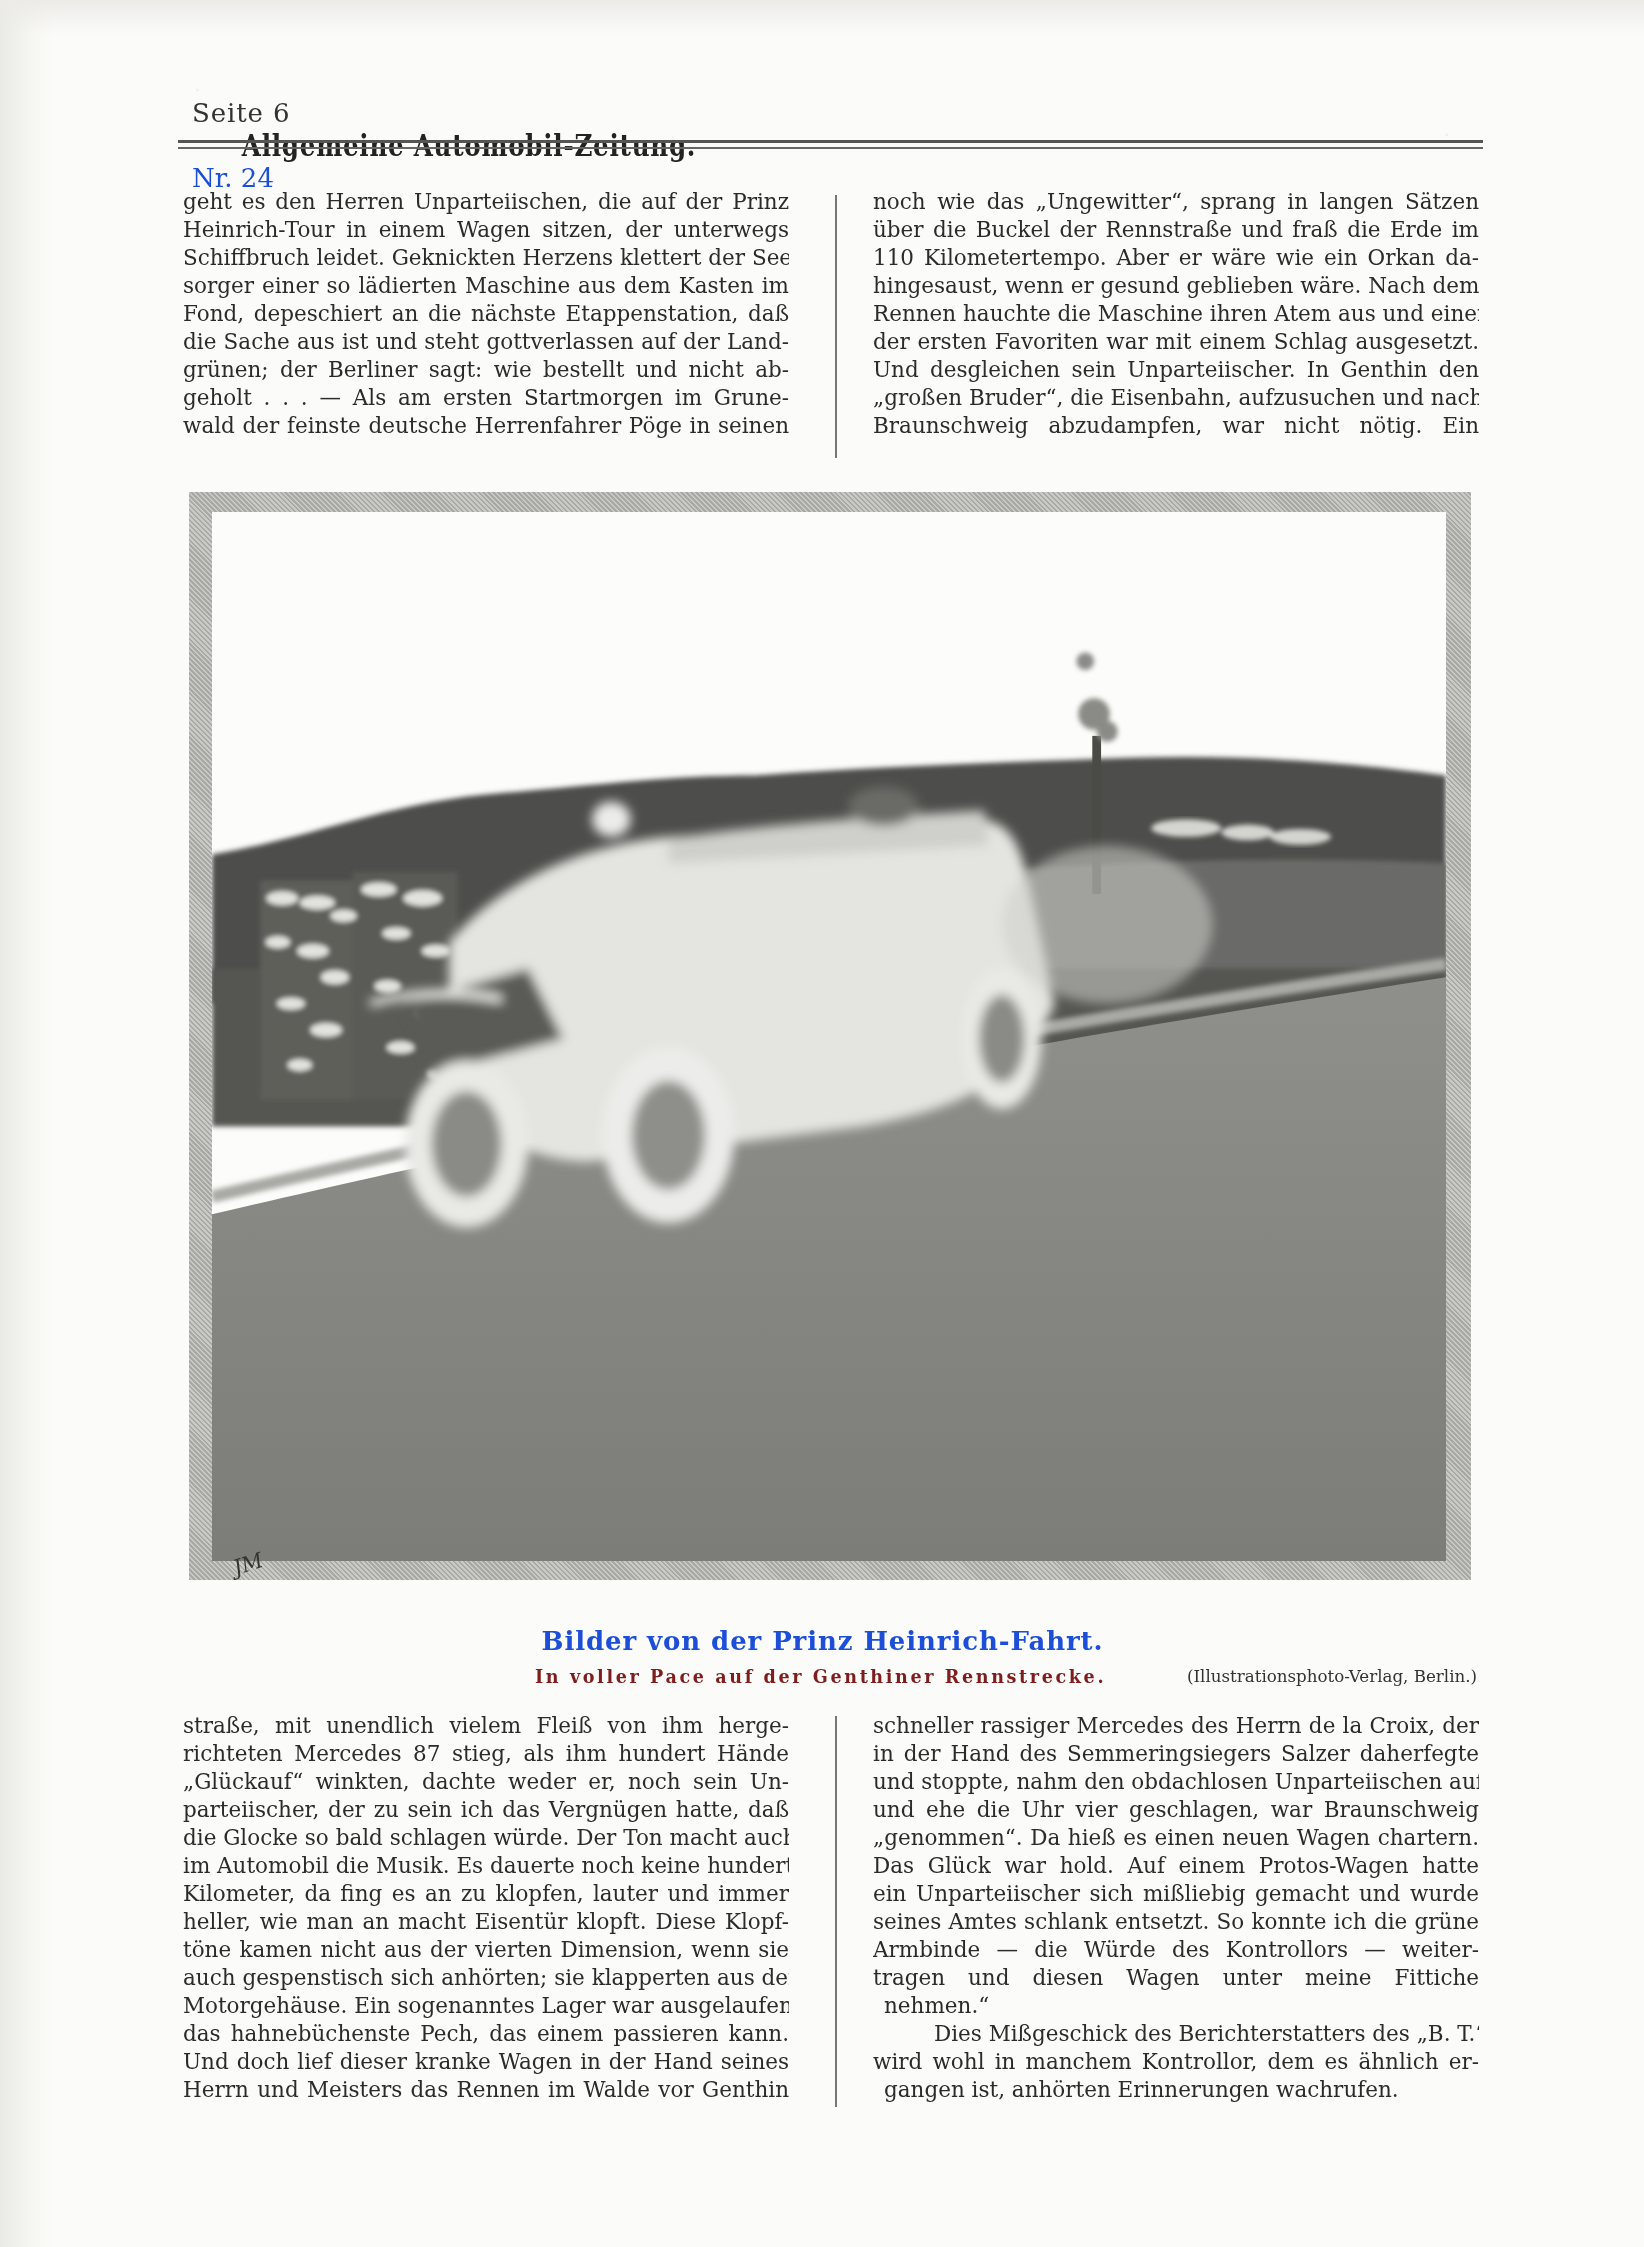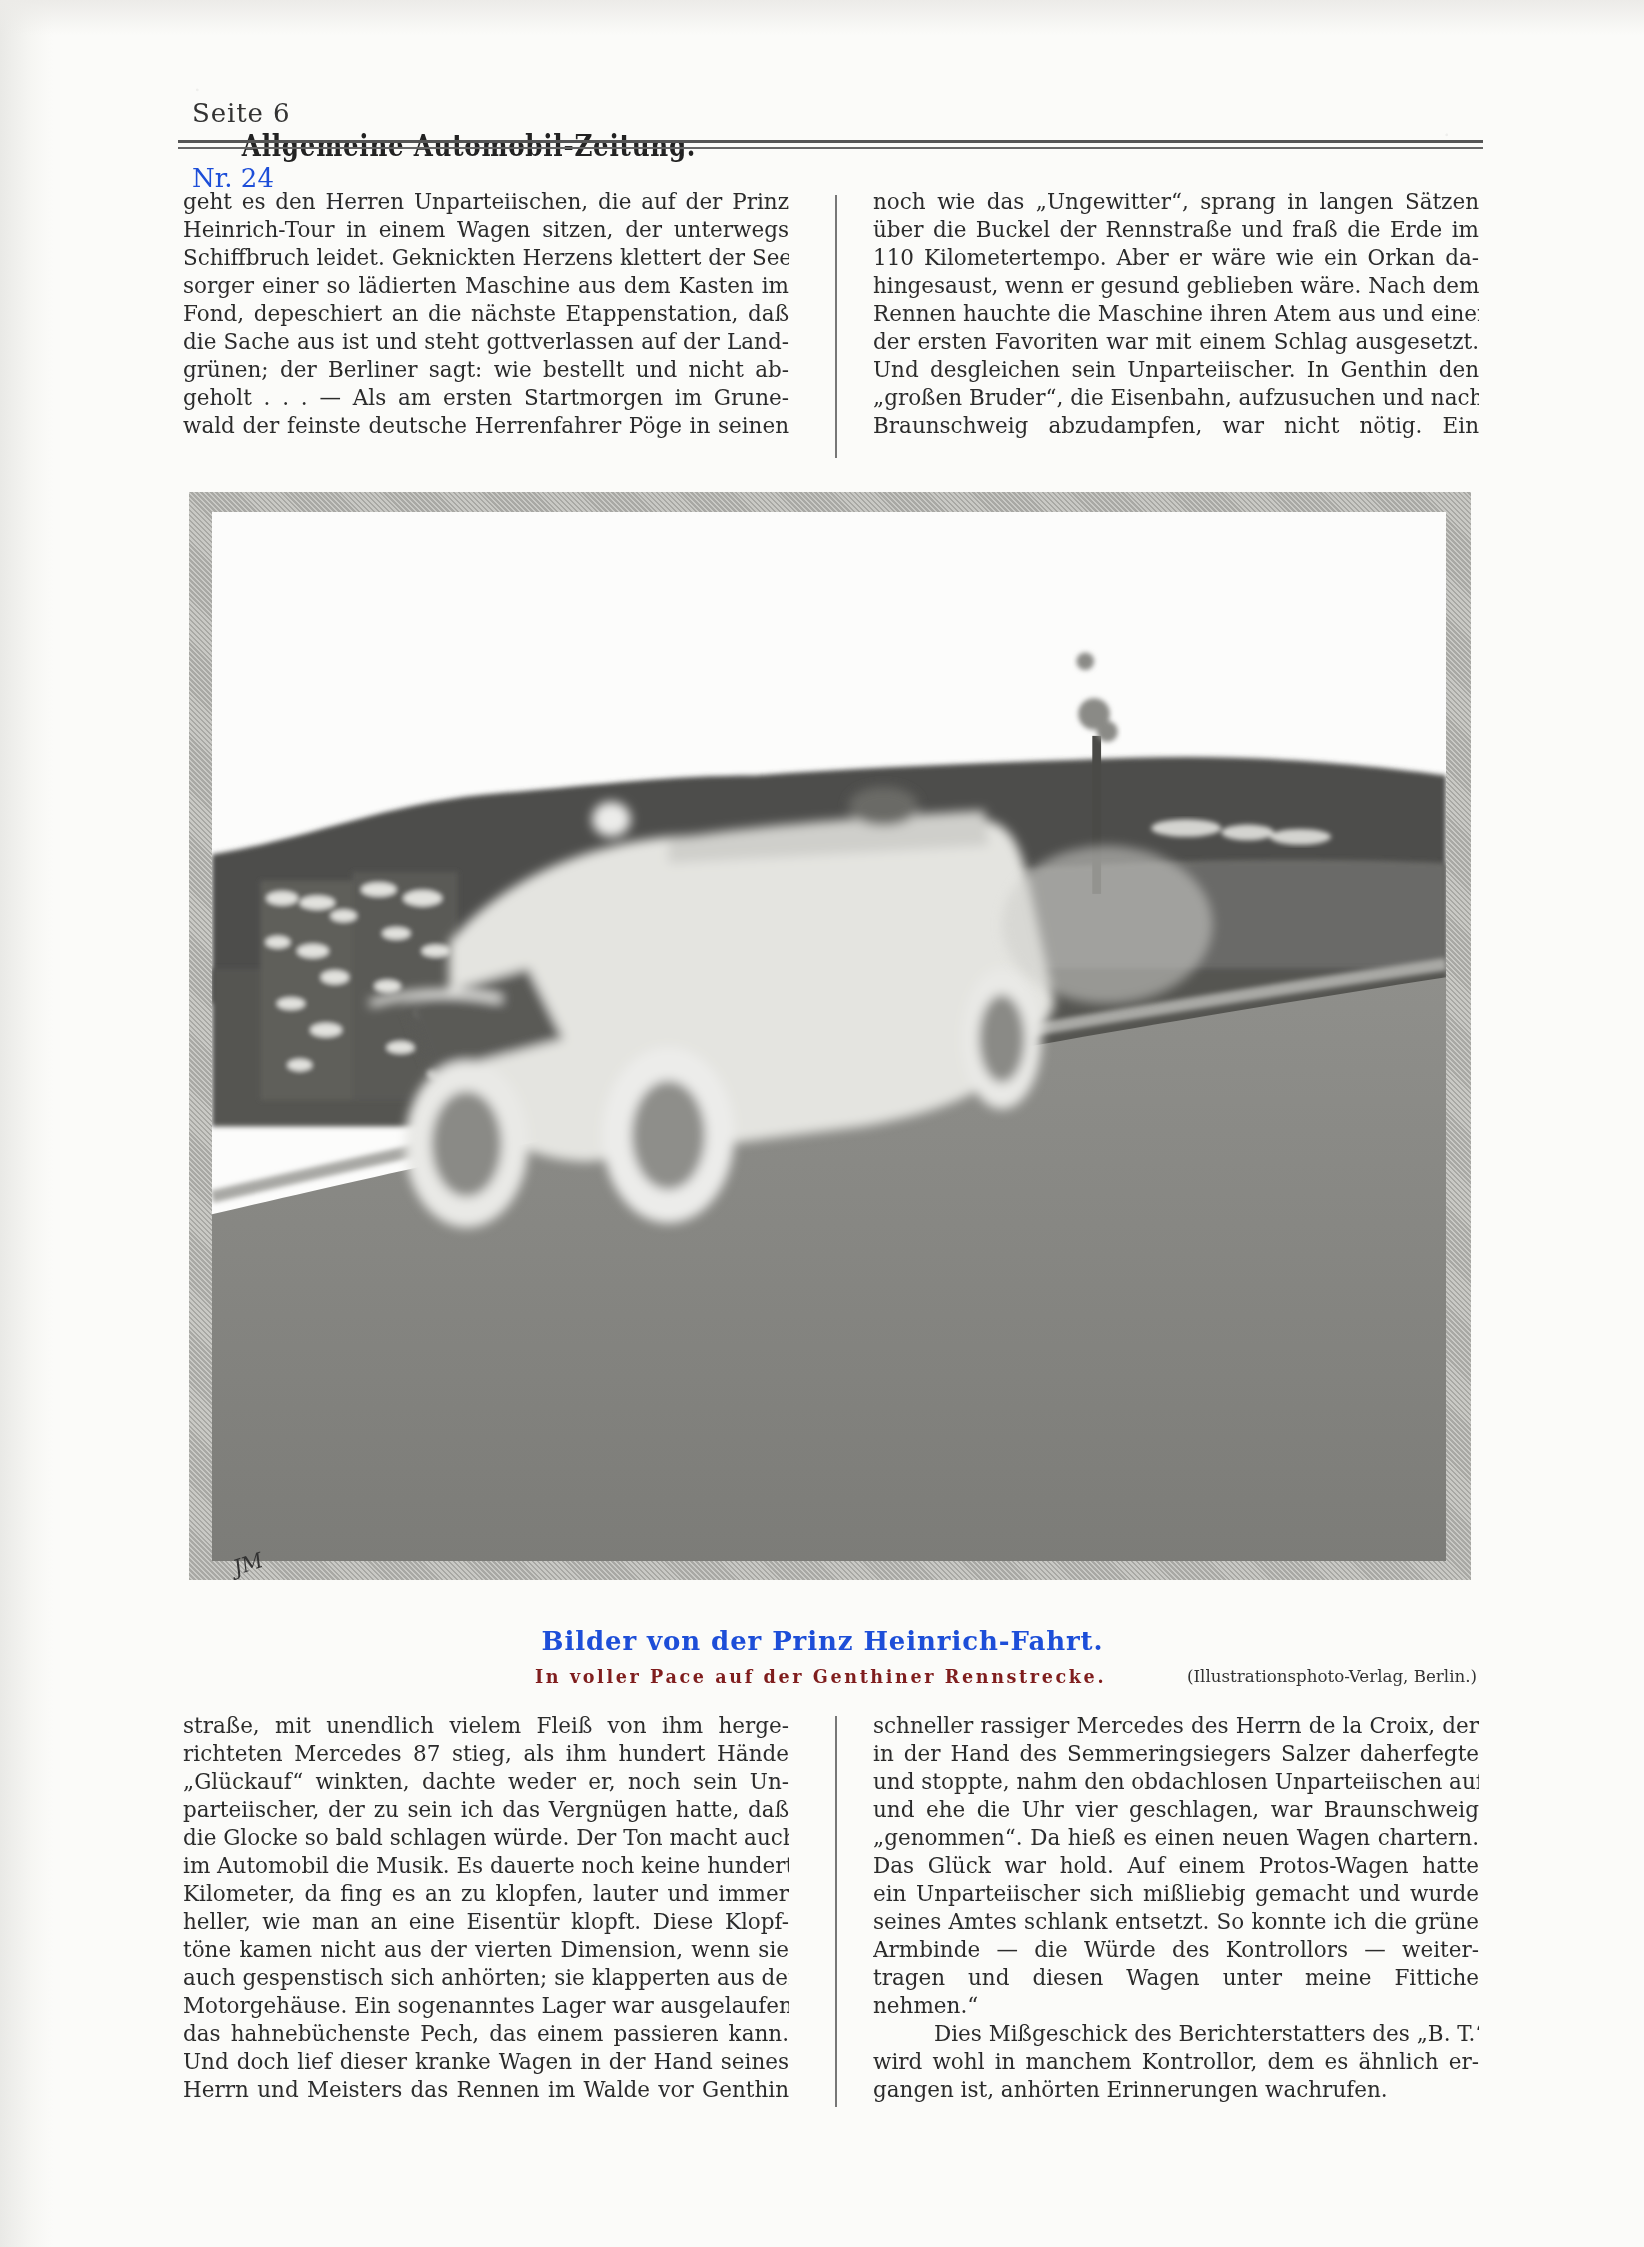--- a/index.html
+++ b/index.html
@@ -38,21 +38,21 @@
     .rule1 { position: absolute; left: 178px; top: 140px; width: 1305px; height: 2.6px; background: #555; }
     .rule2 { position: absolute; left: 178px; top: 147px; width: 1305px; height: 1.8px; background: #666; }
 
     
     .col {
       position: absolute; width: 606px;
       font-family: "DejaVu Serif", serif;
       font-size: 21.5px; line-height: 28px; color: #2b2b2b;
     }
     .col .line { white-space: nowrap; text-align: justify; text-align-last: justify; display: block; height: 28px; overflow: hidden; }
-    .col .line.last { text-align-last: left; }
+    .col .line.last { text-align-last: left; margin-left: 11px; }
     .col .line.indent { padding-left: 61px; }
     .col-top-left { left: 183px; top: 188px; }
     .col-top-right { left: 873px; top: 188px; }
     .col-bot-left { left: 183px; top: 1712px; }
     .col-bot-right { left: 873px; top: 1712px; }
     .divider { position: absolute; width: 1.8px; background: #777; }
     .divider.top { left: 835px; top: 195px; height: 263px; }
     .divider.bottom { left: 835px; top: 1716px; height: 391px; }
 
     
@@ -228,21 +228,21 @@
 <div class="caption-credit">(Illustrationsphoto-Verlag, Berlin.)</div>
 
 <div class="col col-bot-left">
   <span class="line">straße, mit unendlich vielem Fleiß von ihm herge-</span>
   <span class="line">richteten Mercedes 87 stieg, als ihm hundert Hände</span>
   <span class="line">„Glückauf“ winkten, dachte weder er, noch sein Un-</span>
   <span class="line">parteiischer, der zu sein ich das Vergnügen hatte, daß</span>
   <span class="line">die Glocke so bald schlagen würde. Der Ton macht auch</span>
   <span class="line">im Automobil die Musik. Es dauerte noch keine hundert</span>
   <span class="line">Kilometer, da fing es an zu klopfen, lauter und immer</span>
-  <span class="line">heller, wie man an eine Eisentür klopft. Diese Klopf-</span>
+  <span class="line">heller, wie man an macht Eisentür klopft. Diese Klopf-</span>
   <span class="line">töne kamen nicht aus der vierten Dimension, wenn sie</span>
   <span class="line">auch gespenstisch sich anhörten; sie klapperten aus dem</span>
   <span class="line">Motorgehäuse. Ein sogenanntes Lager war ausgelaufen,</span>
   <span class="line">das hahnebüchenste Pech, das einem passieren kann.</span>
   <span class="line">Und doch lief dieser kranke Wagen in der Hand seines</span>
   <span class="line">Herrn und Meisters das Rennen im Walde vor Genthin</span>
 </div>
 <div class="divider bottom"></div>
 <div class="col col-bot-right">
   <span class="line">schneller rassiger Mercedes des Herrn de la Croix, der</span>

